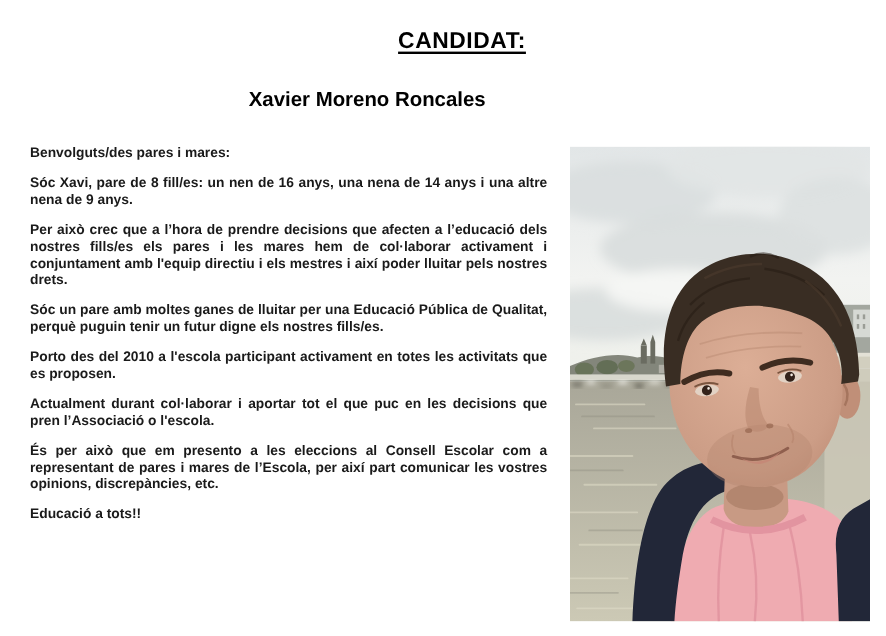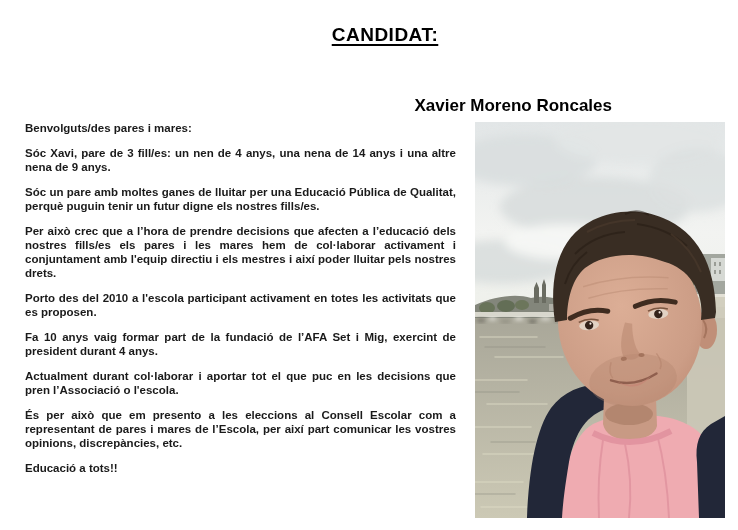--- a/index.html
+++ b/index.html
@@ -6,21 +6,21 @@
   .page{
     position:relative;width:738px;height:530px;background:#ffffff;overflow:hidden;
     font-family:"Liberation Sans", sans-serif;color:#111;
   }
   .doc-title{
     position:absolute;top:24px;left:0;width:738px;text-align:center;
     font-size:19px;font-weight:bold;letter-spacing:.5px;color:#000;margin-left:16px;
   }
   .doc-title span{text-decoration:underline;text-decoration-thickness:2px;text-underline-offset:3px;}
   .doc-subtitle{
-    position:absolute;top:96px;left:0;width:612px;text-align:right;
+    position:absolute;top:73px;left:0;width:612px;text-align:center;
     font-size:17px;font-weight:bold;color:#000;
   }
   .body-text{
     position:absolute;top:121px;left:25px;width:435px;
     font-size:11.5px;font-weight:bold;line-height:14px;color:#1a1a1a;
     text-align:justify;
   }
   .body-text p{margin:0 4px 11px 0;}
   .photo{
     position:absolute;left:475px;top:122px;width:250px;height:396px;overflow:hidden;
@@ -33,25 +33,24 @@
 <div class="page">
 
   <div class="doc-title">
     <span>CANDIDAT:</span>
   </div>
 
   <div class="doc-subtitle">Xavier Moreno Roncales</div>
 
   <div class="body-text">
     <p>Benvolguts/des pares i mares:</p>
-    <p>Sóc Xavi, pare de 3 fill/es: un nen de 4 anys, una nena de 14 anys i una altre nena de 9 anys.</p>
+    <p>Sóc Xavi, pare de 8 fill/es: un nen de 16 anys, una nena de 14 anys i una altre nena de 9 anys.</p>
+    <p>Per això crec que a l’hora de prendre decisions que afecten a l’educació dels nostres fills/es els pares i les mares hem de col·laborar activament i conjuntament amb l'equip directiu i els mestres i així poder lluitar pels nostres drets.</p>
     <p>Sóc un pare amb moltes ganes de lluitar per una Educació Pública de Qualitat, perquè puguin tenir un futur digne els nostres fills/es.</p>
-    <p>Per això crec que a l’hora de prendre decisions que afecten a l’educació dels nostres fills/es els pares i les mares hem de col·laborar activament i conjuntament amb l'equip directiu i els mestres i així poder lluitar pels nostres drets.</p>
     <p>Porto des del 2010 a l'escola participant activament en totes les activitats que es proposen.</p>
-    <p>Fa 10 anys vaig formar part de la fundació de l’AFA Set i Mig, exercint de president durant 4 anys.</p>
     <p>Actualment durant col·laborar i aportar tot el que puc en les decisions que pren l’Associació o l'escola.</p>
     <p>És per això que em presento a les eleccions al Consell Escolar com a representant de pares i mares de l’Escola, per així part comunicar les vostres opinions, discrepàncies, etc.</p>
     <p>Educació a tots!!</p>
   </div>
 
   <div class="photo">
     <svg width="250" height="396" viewBox="0 0 250 396" xmlns="http://www.w3.org/2000/svg">
       <defs>
         <linearGradient id="skyGrad" x1="0" y1="0" x2="0" y2="1">
           <stop offset="0" stop-color="#e2e6e7"></stop>

